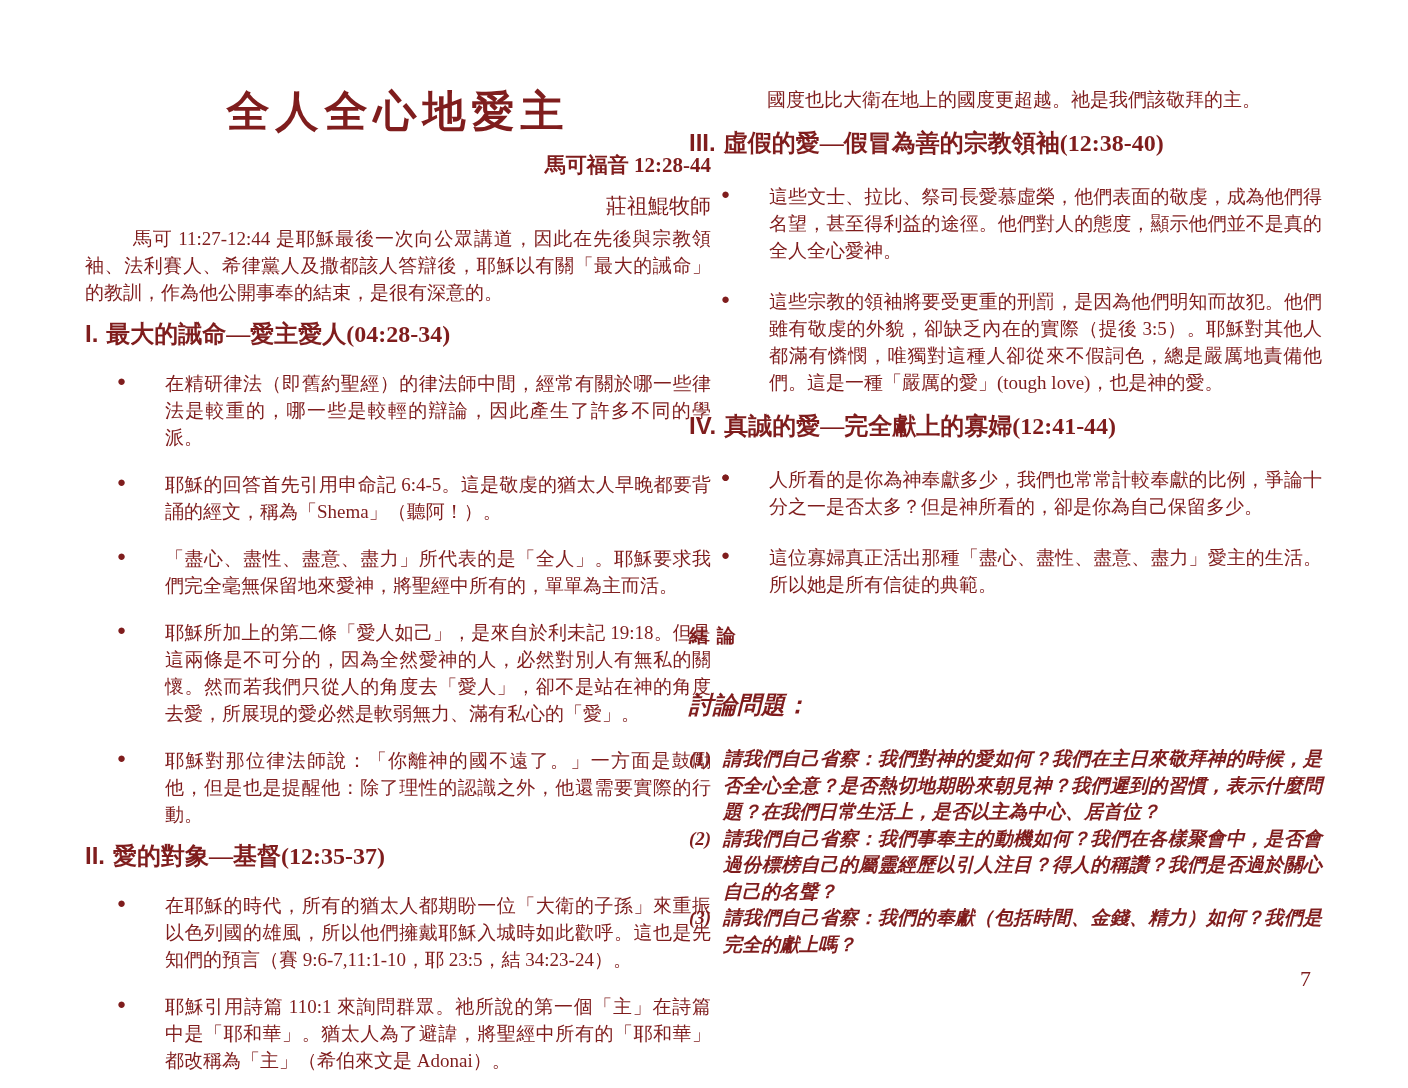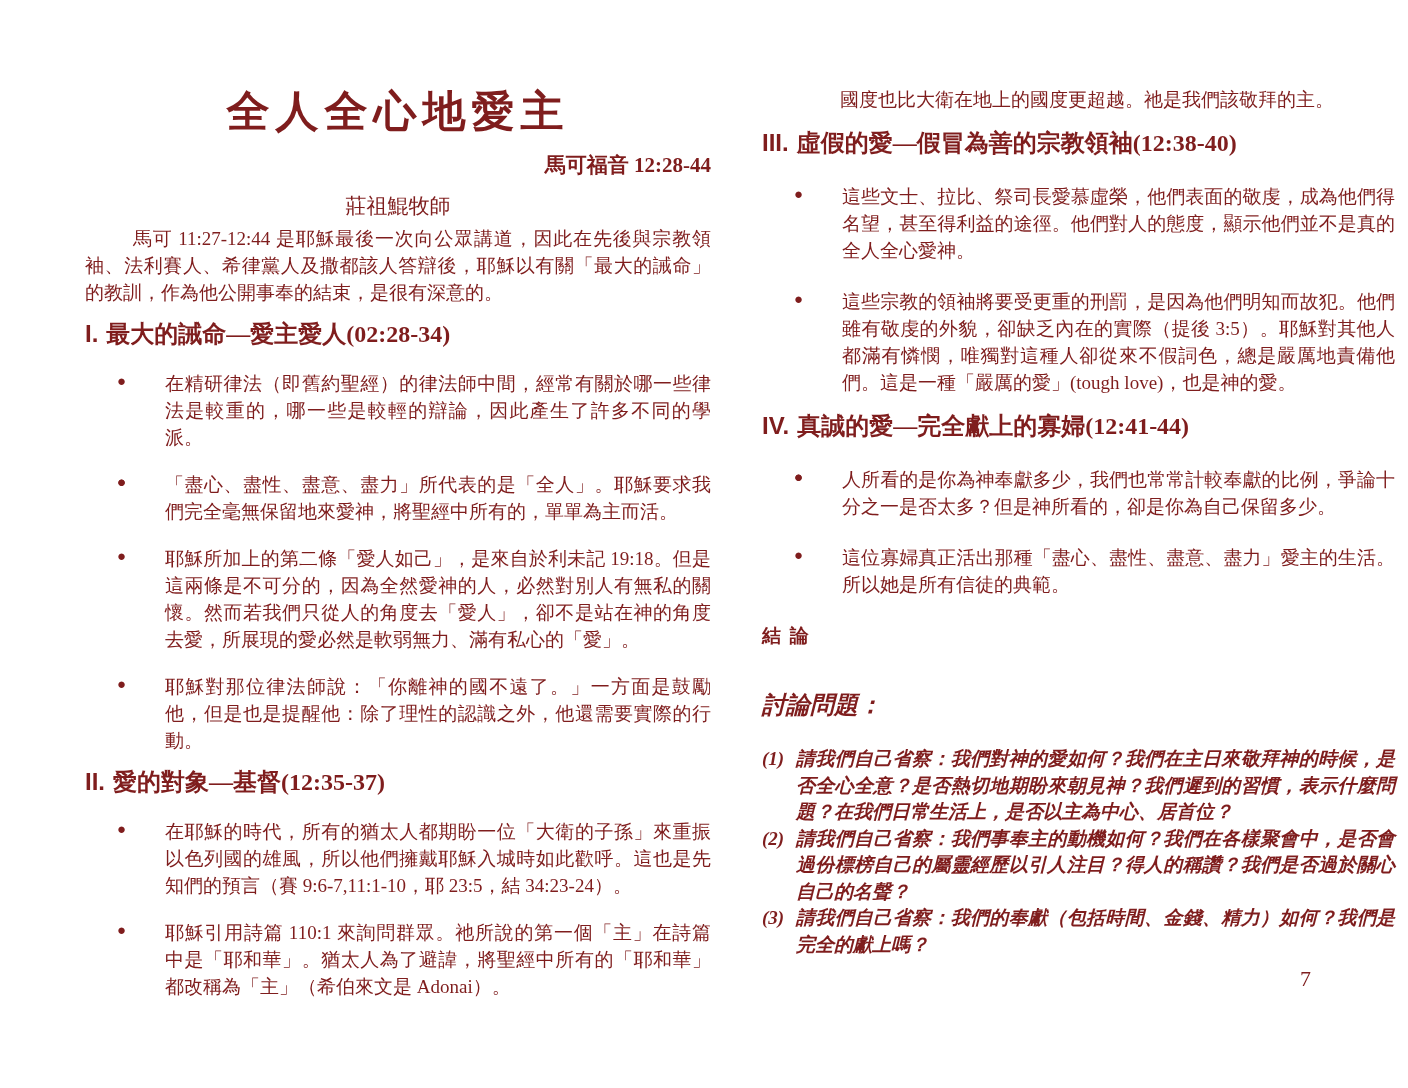--- a/index.html
+++ b/index.html
@@ -5,33 +5,33 @@
   html,body{margin:0;padding:0;background:#888;}
   .page{
     position:relative;
     width:1408px;height:1088px;
     background:#ffffff;
     color:#7f1d1d;
     font-family:"Liberation Serif", serif;
     overflow:hidden;
   }
   .col-left{position:absolute;left:85px;top:86px;width:626px;}
-  .col-right{position:absolute;left:762px;top:86px;width:633px;}
+  .col-right{position:absolute;left:689px;top:86px;width:633px;}
 
   .doc-title{
     margin:0;text-align:center;
     font-size:43px;font-weight:bold;line-height:52px;
     letter-spacing:6px;
   }
   .doc-subtitle{
     margin-top:14px;text-align:right;
     font-size:21px;font-weight:bold;line-height:26px;
   }
   .doc-author{
-    margin-top:15px;text-align:center;
+    margin-top:15px;text-align:right;
     font-size:21px;line-height:26px;
   }
   .big-heading{
     margin:0;margin-top:18px;
     font-size:27px;font-weight:bold;line-height:32px;
     letter-spacing:2px;
   }
   .intro{
     margin:6px 0 0 0;
     font-size:19px;line-height:27px;
@@ -93,24 +93,24 @@
 <div class="page">
 
   <div class="col-left">
     <h1 class="doc-title">全人全心地愛主</h1>
     <div class="doc-subtitle">馬可福音 12:28-44</div>
     <div class="doc-author">莊祖鯤牧師</div>
 
     <p class="intro">馬可 11:27-12:44 是耶穌最後一次向公眾講道，因此在先後與宗教領袖、法利賽人、希律黨人及撒都該人答辯後，耶穌以有關「最大的誡命」的教訓，作為他公開事奉的結束，是很有深意的。</p>
 
     <div class="section">
-      <h3 class="section-heading"><span class="secnum">I.</span><span>最大的誡命—愛主愛人(02:28-34)</span></h3>
+      <h3 class="section-heading"><span class="secnum">I.</span><span>最大的誡命—愛主愛人(04:28-34)</span></h3>
       <ul class="bullets">
         <li><span class="dot">●</span><span>在精研律法（即舊約聖經）的律法師中間，經常有關於哪一些律法是較重的，哪一些是較輕的辯論，因此產生了許多不同的學派。</span></li>
-        <li><span class="dot">●</span></li>
+        <li><span class="dot">●</span><span>耶穌的回答首先引用申命記 6:4-5。這是敬虔的猶太人早晚都要背誦的經文，稱為「Shema」（聽阿！）。</span></li>
         <li><span class="dot">●</span><span>「盡心、盡性、盡意、盡力」所代表的是「全人」。耶穌要求我們完全毫無保留地來愛神，將聖經中所有的，單單為主而活。</span></li>
         <li><span class="dot">●</span><span>耶穌所加上的第二條「愛人如己」，是來自於利未記 19:18。但是這兩條是不可分的，因為全然愛神的人，必然對別人有無私的關懷。然而若我們只從人的角度去「愛人」，卻不是站在神的角度去愛，所展現的愛必然是軟弱無力、滿有私心的「愛」。</span></li>
         <li><span class="dot">●</span><span>耶穌對那位律法師說：「你離神的國不遠了。」一方面是鼓勵他，但是也是提醒他：除了理性的認識之外，他還需要實際的行動。</span></li>
       </ul>
     </div>
 
     <div class="section">
       <h3 class="section-heading"><span class="secnum">II.</span><span>愛的對象—基督(12:35-37)</span></h3>
       <ul class="bullets">
         <li><span class="dot">●</span><span>在耶穌的時代，所有的猶太人都期盼一位「大衛的子孫」來重振以色列國的雄風，所以他們擁戴耶穌入城時如此歡呼。這也是先知們的預言（賽 9:6-7,11:1-10，耶 23:5，結 34:23-24）。</span></li>

